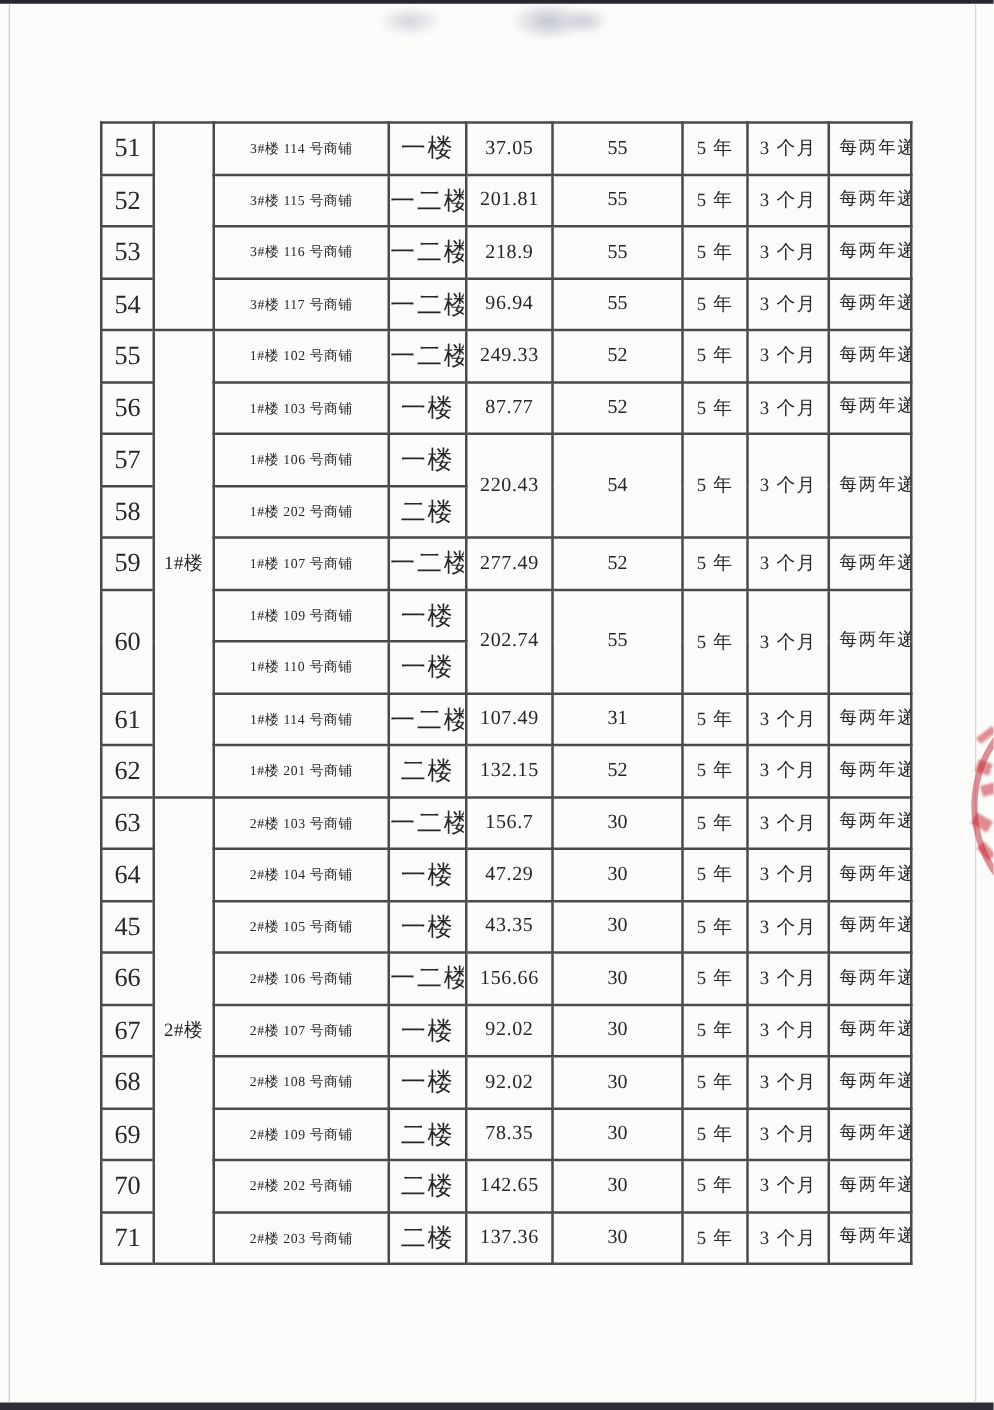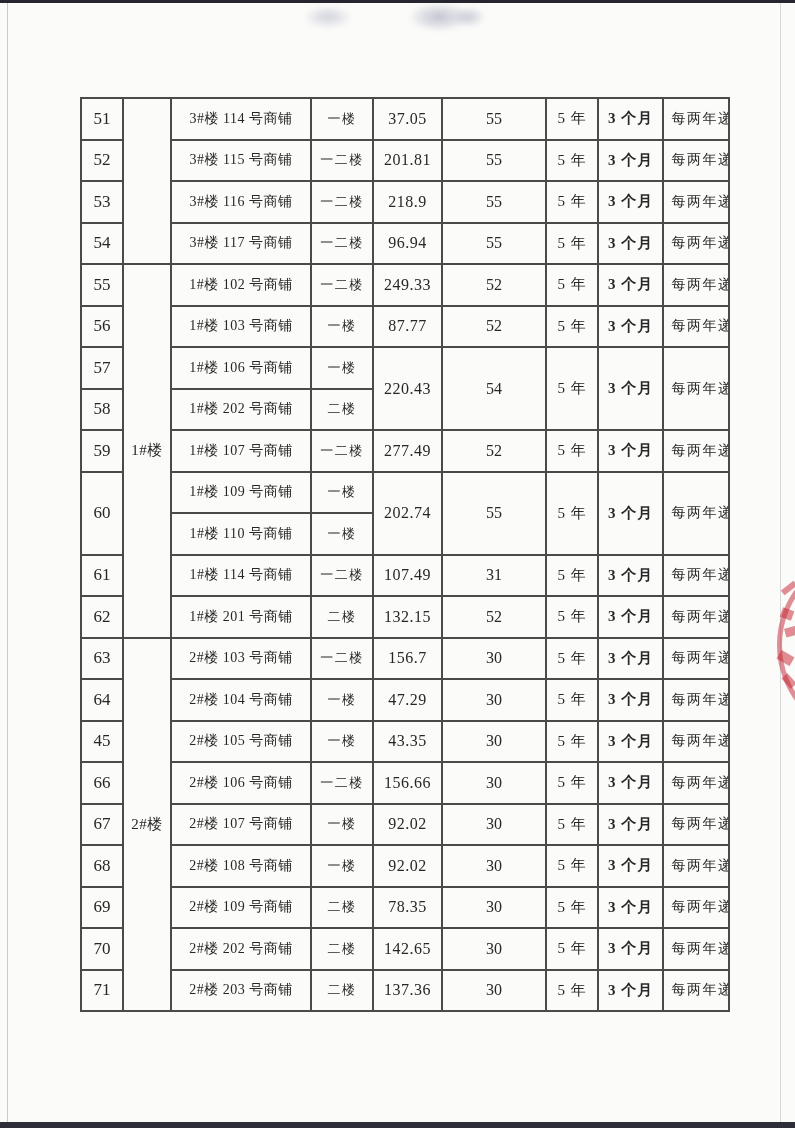--- a/index.html
+++ b/index.html
@@ -26,28 +26,28 @@
     position:absolute;left:80px;top:97px;width:648px;
     border-collapse:collapse;table-layout:fixed;
   }
   table.t td{
     border:2px solid #4a4a4a;
     text-align:center;vertical-align:middle;
     color:#272727;padding:0;
     overflow:hidden;white-space:nowrap;
   }
   table.t tr{height:41.5px;}
-  .c-no{font-size:17px;}
+  .c-no{font-size:21px;}
   .c-bld{font-size:15px;letter-spacing:0.5px;margin-left:48px;}
-  .c-shop{font-size:14px;letter-spacing:0.5px;}
-  .c-floor{font-size:13px;letter-spacing:1.5px;}
+  .c-shop{font-size:11px;letter-spacing:0.5px;}
+  .c-floor{font-size:20px;letter-spacing:1.5px;border-radius:10px;}
   .c-area{font-size:16px;letter-spacing:0.5px;}
   .c-rate{font-size:16px;}
   .c-term{font-size:15px;letter-spacing:1px;margin-left:24px;}
-  .c-not{font-size:15px;letter-spacing:1px;font-weight:bold;}
+  .c-not{font-size:15px;letter-spacing:1px;}
   .c-inc{font-size:14px;line-height:20px;white-space:normal;}
   .inc-span{display:inline-block;width:49px;letter-spacing:1.5px;word-break:break-all;}
   .no-top{border-top:hidden;}
   
   .seal{position:absolute;left:755px;top:565px;width:40px;height:150px;overflow:hidden;}
   .seal-rim{
     position:absolute;left:22px;top:-15px;width:180px;height:180px;
     border:5px solid rgba(193,36,47,0.50);border-radius:50%;
     filter:blur(0.6px);
   }

